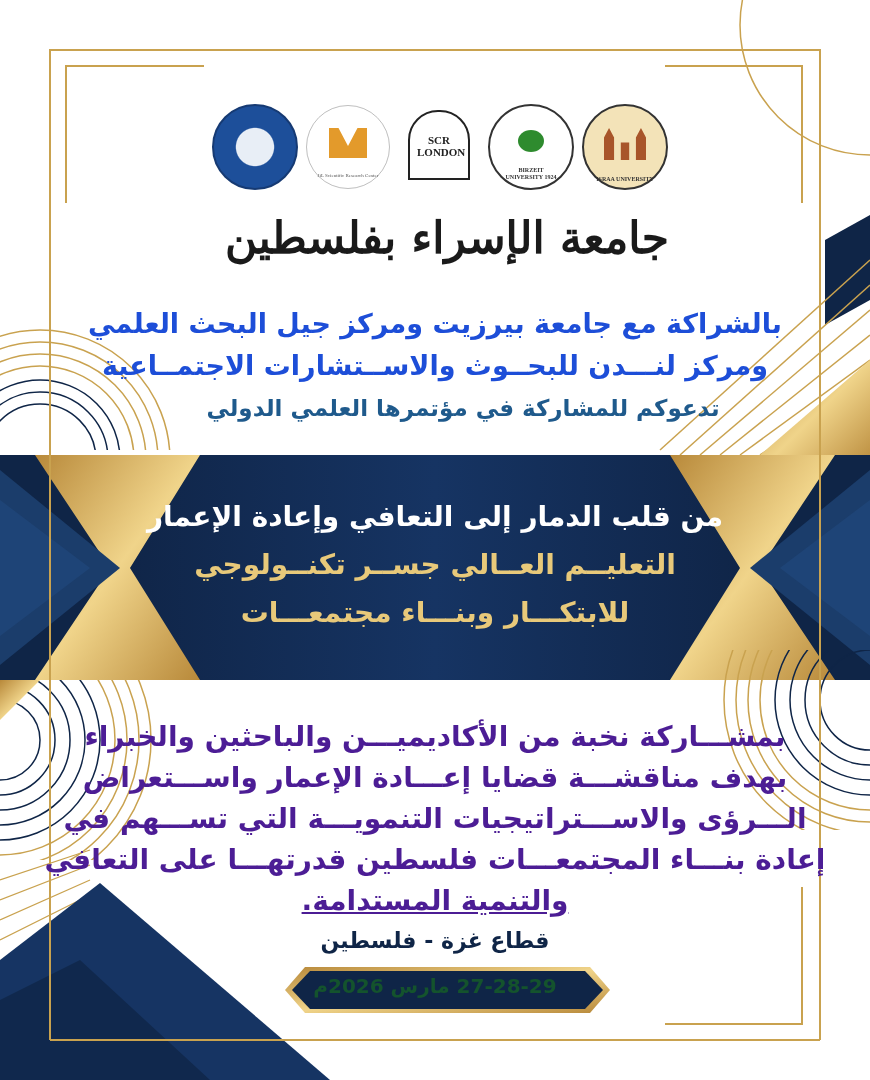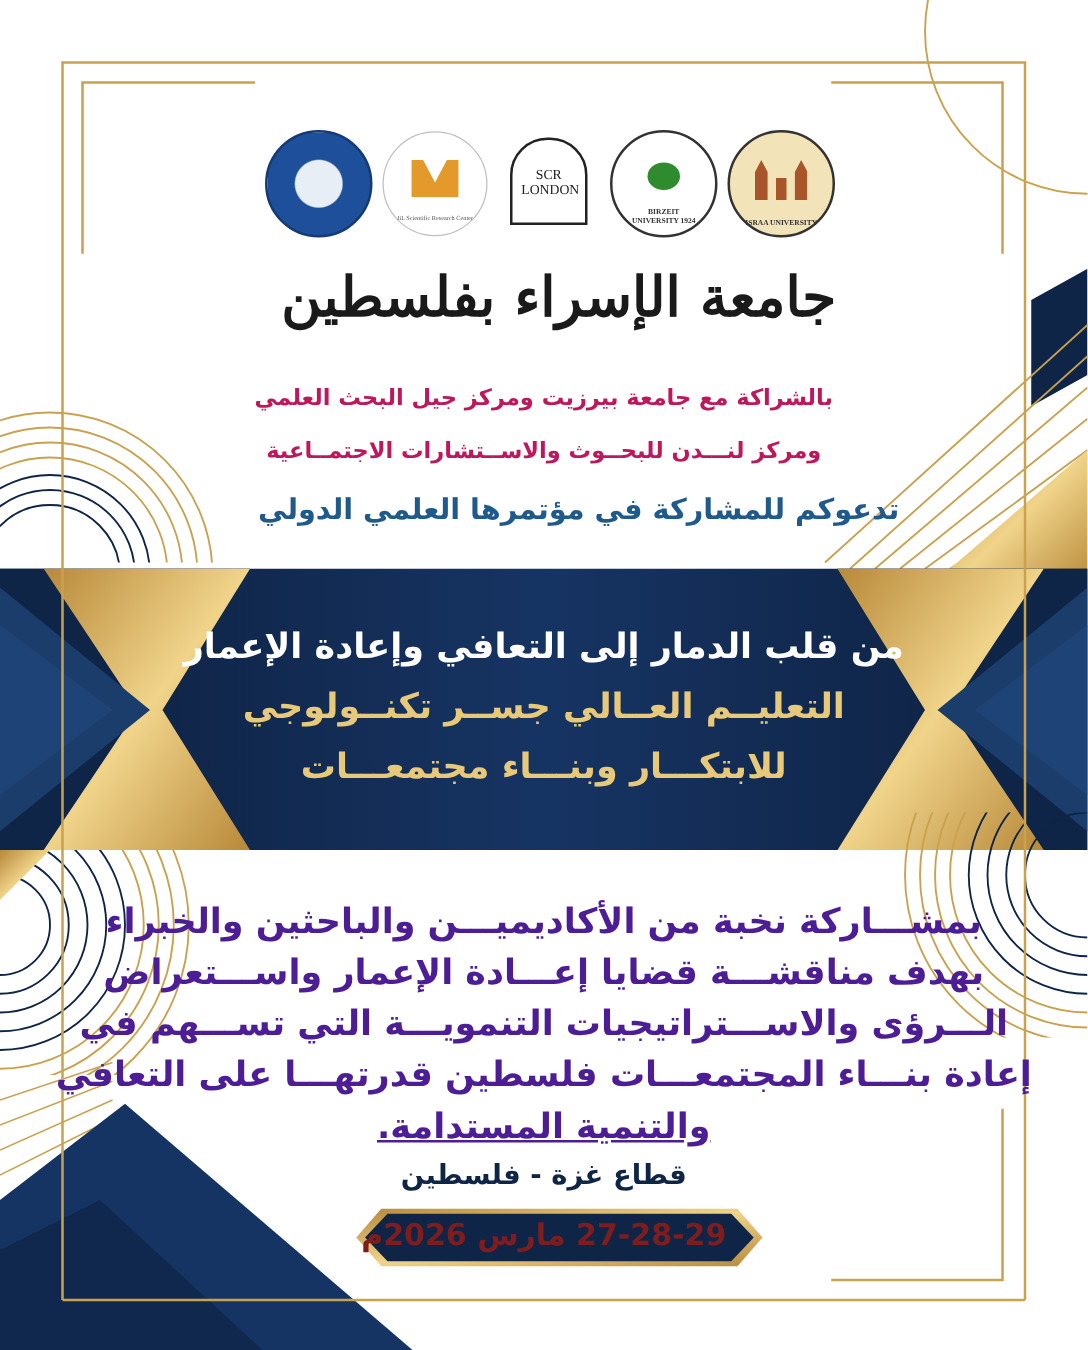--- a/index.html
+++ b/index.html
@@ -3,27 +3,27 @@
 <meta charset="utf-8">
 <style>
   html, body { margin:0; padding:0; }
   body { width:870px; height:1080px; position:relative; overflow:hidden; background:#ffffff; font-family:"DejaVu Sans", sans-serif; }
   svg.deco { position:absolute; left:0; top:0; }
   .logos { position:absolute; top:103px; left:212px; width:456px; height:88px; display:flex; justify-content:space-between; align-items:center; }
   .logo { width:82px; height:82px; border-radius:50%; position:relative; display:flex; align-items:center; justify-content:center; font-family:"Liberation Serif", serif; }
   .logo span { font-size:9px; text-align:center; line-height:1.05; }
   .calligraphy { position:absolute; top:212px; left:0; width:870px; text-align:center; font-family:"DejaVu Serif", serif; font-size:44px; font-weight:bold; color:#1a1a1a; direction:rtl; letter-spacing:1px;padding-left:12px; }
   .line { position:absolute; left:0; width:870px; text-align:center; direction:rtl; font-family:"DejaVu Sans", sans-serif; font-weight:bold; }
-  .l-partner { font-size:18px; color:#be185d; }
+  .l-partner { font-size:27px; color:#1d4ed8; }
   .l-invite { font-size:23px; color:#1f5a8c;padding-left:28px; }
   .l-title1 { font-size:28px; color:#ffffff; }
   .l-title2 { font-size:28px; color:#e8c97a; }
   .l-body { font-size:28px; color:#4c1d95;margin-top:12px; }
   .l-loc { font-size:22px; color:#0f2547; }
-  .l-date { font-size:24px; color:#7f1d1d; }
+  .l-date { font-size:20px; color:#14532d; }
 </style>
 </head>
 <body>
 
 <svg class="deco" width="870" height="1080" viewBox="0 0 870 1080">
   <defs>
     <linearGradient id="gold" x1="0" y1="0" x2="1" y2="1">
       <stop offset="0" stop-color="#b8893a"></stop>
       <stop offset="0.5" stop-color="#f0d48a"></stop>
       <stop offset="1" stop-color="#b8893a"></stop>
@@ -126,21 +126,21 @@
 <div class="logos">
   <div class="logo" style="background:radial-gradient(circle,#e8eef6 0 32%,#1d4f9a 34% 100%);border:2px solid #163a73;">
     <span style="color:#ffffff;"></span>
   </div>
   <div class="logo" style="background:#ffffff;border:1.5px solid #bfbfbf;">
     <div style="position:absolute;top:22px;left:22px;width:38px;height:30px;background:#e39a2b;clip-path:polygon(0 0,25% 0,50% 60%,75% 0,100% 0,100% 100%,0 100%);"></div>
     <span style="position:absolute;bottom:10px;font-size:5px;color:#555;">JiL Scientific Research Center</span>
   </div>
   <div class="logo" style="border-radius:0;background:#ffffff;">
     <div style="position:absolute;inset:4px 10px 8px 10px;border:2px solid #222;border-radius:30px 30px 0 0;"></div>
-    <span style="position:relative;font-size:11px;font-weight:normal;color:#222;background:#fff;width:44px;">SCR LONDON</span>
+    <span style="position:relative;font-size:11px;font-weight:bold;color:#222;background:#fff;width:44px;">SCR LONDON</span>
   </div>
   <div class="logo" style="background:#ffffff;border:2px solid #333;">
     <div style="position:absolute;top:24px;left:28px;width:26px;height:22px;border-radius:50%;background:#2e8b2e;"></div>
     <span style="position:absolute;bottom:8px;font-size:6px;font-weight:bold;color:#333;width:60px;">BIRZEIT UNIVERSITY 1924</span>
   </div>
   <div class="logo" style="background:#f3e3b8;border:2px solid #333;">
     <div style="position:absolute;top:22px;left:20px;width:42px;height:32px;background:#a8552a;clip-path:polygon(0 100%,0 30%,12% 0,24% 30%,24% 100%,40% 100%,40% 45%,60% 45%,60% 100%,76% 100%,76% 30%,88% 0,100% 30%,100% 100%);"></div>
     <span style="position:absolute;bottom:6px;font-size:6px;font-weight:bold;color:#333;width:60px;">ISRAA UNIVERSITY</span>
   </div>
 </div>

